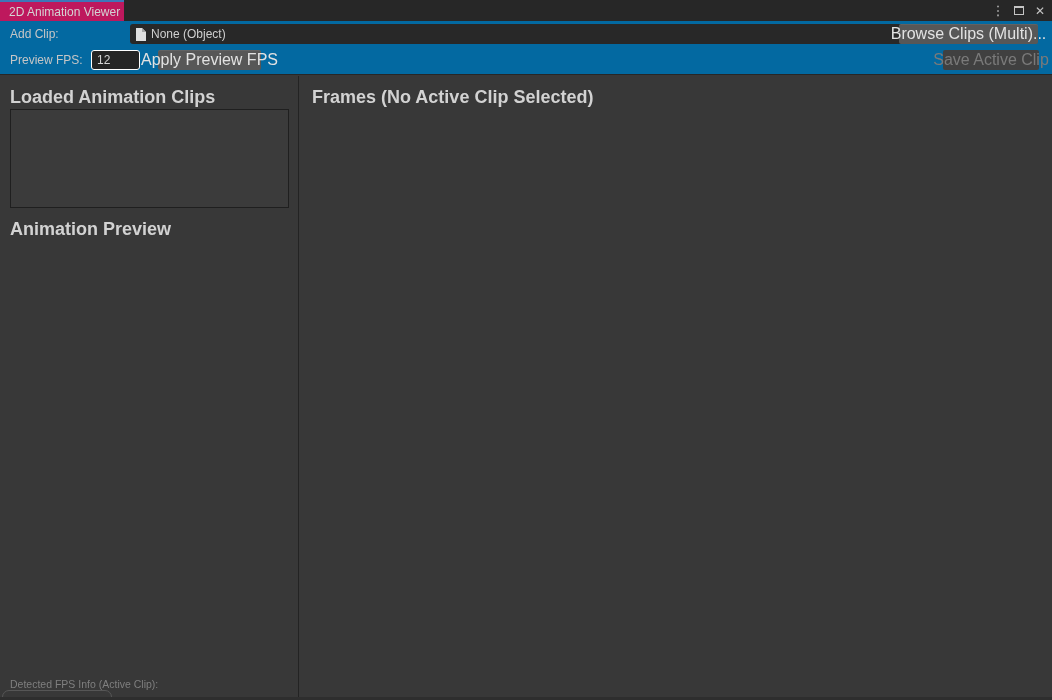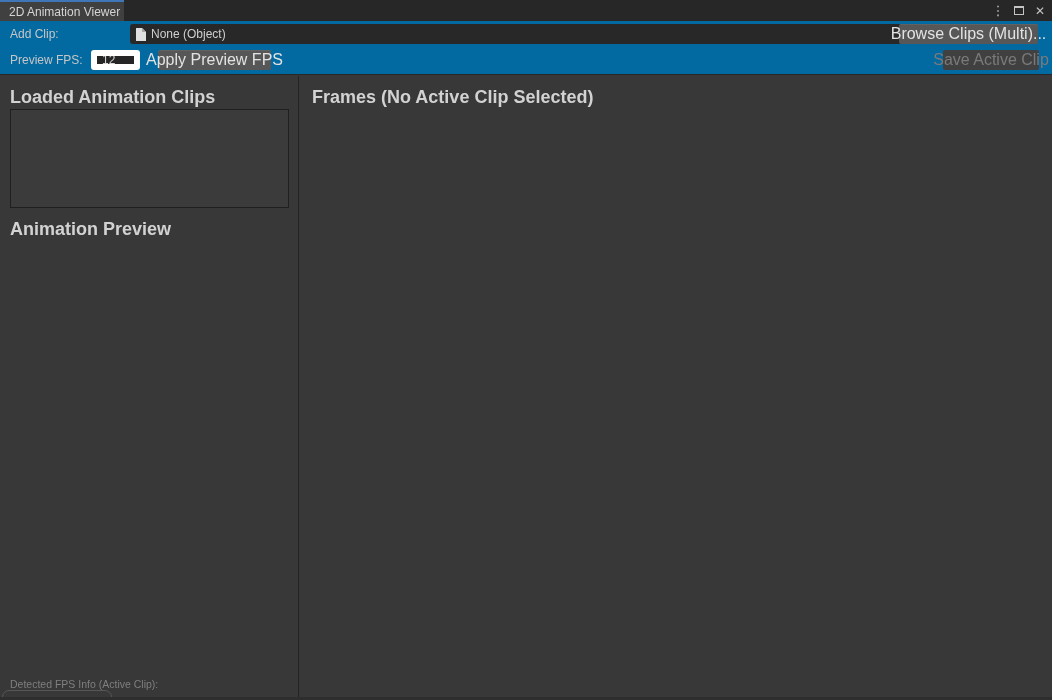--- a/index.html
+++ b/index.html
@@ -15,21 +15,21 @@
   .window { position: relative; width: 1052px; height: 700px; background: #383838; }
 
   
   .titlebar {
     position: absolute; top: 0; left: 0; right: 0; height: 21px;
     background: #272727;
     display: flex; align-items: stretch;
   }
   .tab {
     width: 124px; height: 21px;
-    background: #404040;
+    background: #be185d;
     border-top: 2px solid #3e76b8;
     display: flex; align-items: center;
     padding-left: 9px;
     color: #d4d4d4;
     font-size: 12px;
     white-space: nowrap;
   }
   .win-controls {
     position: absolute; right: 5px; top: 0; height: 21px;
     display: flex; align-items: center; gap: 7px;
@@ -85,21 +85,21 @@
     background: #404040;
     color: #7a7a7a;
     box-shadow: none;
     cursor: default;
   }
 
   .fps-input {
     position: absolute; left: 91px; top: 3px;
     width: 49px; height: 20px;
     background: #252525;
-    border: 6px solid #ffffff;
+    border: 1px solid #ffffff;
     border-radius: 3px;
     color: #d6d6d6; font-size: 12px;
     font-family: "Liberation Sans", sans-serif;
     padding-left: 5px;
     outline: none;
   }
 
   
   .left-panel {
     position: absolute; top: 76px; left: 0; bottom: 0;
@@ -168,21 +168,21 @@
       <span class="obj-text">None (Object)</span>
       <span class="picker">⊙</span>
     </div>
 
     <button class="btn" style="left:899px; top:3px; width:139px;">Browse Clips (Multi)...</button>
 
     <div class="row-label" style="left:10px; top:29px;">Preview FPS:</div>
 
     <input class="fps-input" style="top: 29px;" type="text" value="12">
 
-    <button class="btn" style="left:158px; top:29px; width:113px;">Apply Preview FPS</button>
+    <button class="btn" style="left:158px; top:29px; width:103px;">Apply Preview FPS</button>
 
     <button class="btn disabled" style="left:943px; top:29px; width:96px;">Save Active Clip</button>
   </div>
 
   <div class="left-panel">
     <div class="panel-heading" style="position:absolute; left:10px; top:11px;">Loaded Animation Clips</div>
 
     <div class="clips-box"></div>
 
     <div class="panel-heading" style="position:absolute; left:10px; top:143px;">Animation Preview</div>

